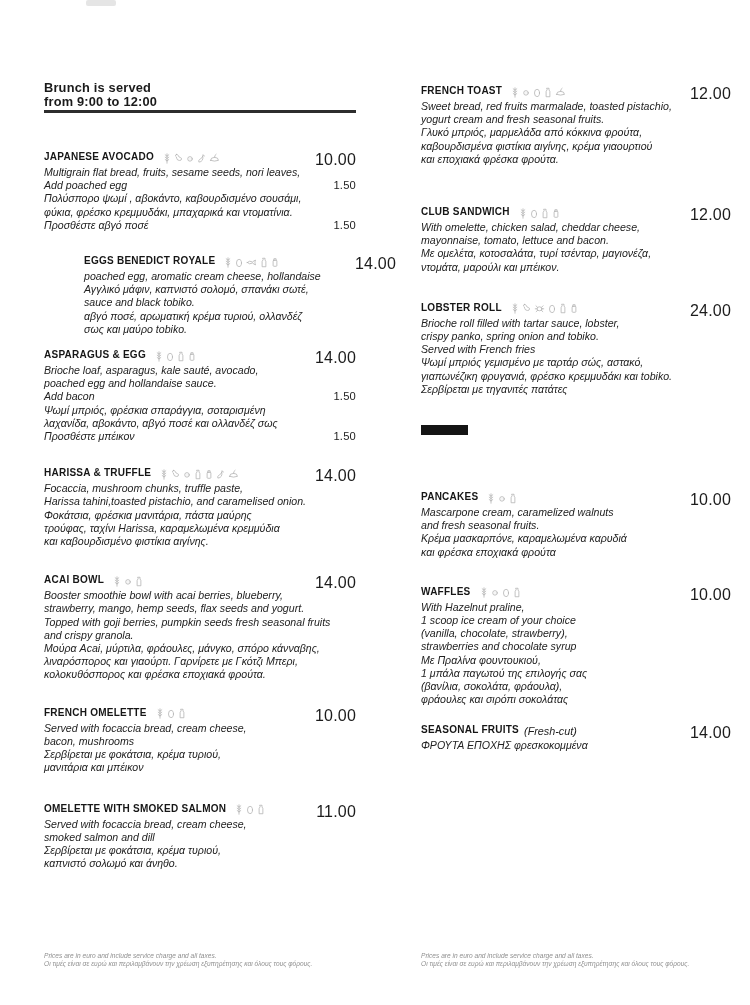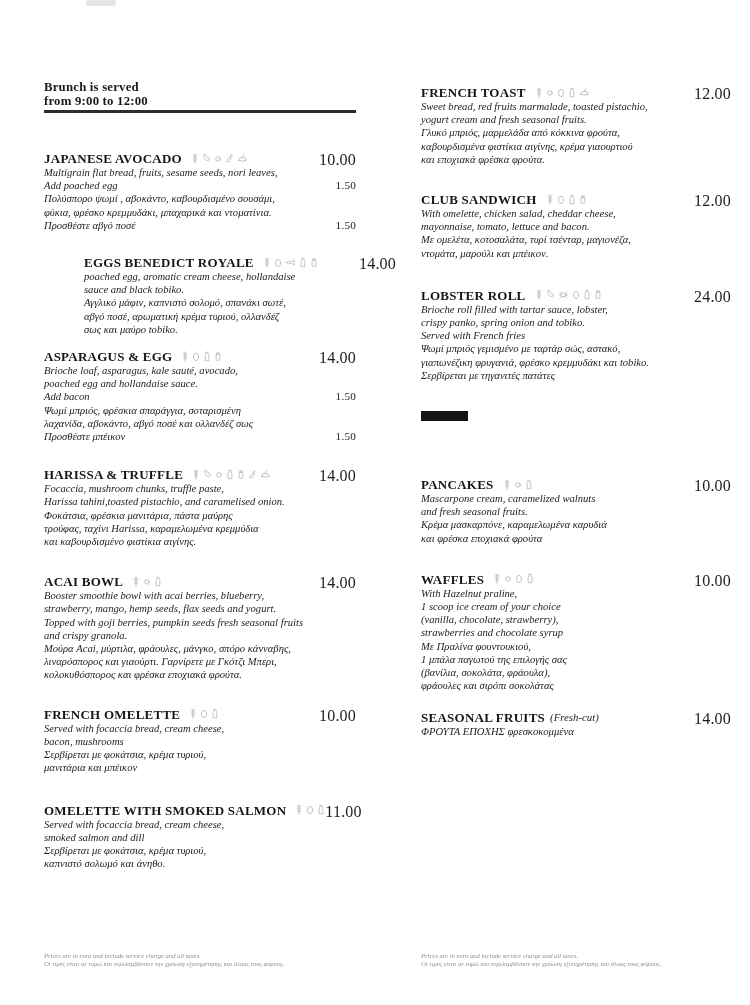--- a/index.html
+++ b/index.html
@@ -1,47 +1,47 @@
 <!DOCTYPE html>
 <html><head>
 <meta charset="utf-8">
 <style>
   html,body{margin:0;padding:0;background:#ffffff;}
   .page{
     position:relative;width:750px;height:1005px;background:#ffffff;
-    font-family:Liberation Serif, serif;color:#1c1c1c;overflow:hidden;
+    font-family:Liberation Sans, sans-serif;color:#1c1c1c;overflow:hidden;
   }
   
   .scan-artifact{position:absolute;left:86px;top:0;width:30px;height:6px;
     background:#cfcfcf;opacity:.55;border-radius:2px;}
   
   .brunch-header{position:absolute;left:44px;top:81px;width:312px;}
   .brunch-header .hline{font-weight:bold;font-size:12.8px;line-height:13.5px;letter-spacing:.2px;color:#1a1a1a;}
   .header-rule{position:absolute;left:44px;top:110px;width:312px;height:2.6px;background:#2d2d2d;}
   
   .items{position:absolute;}
   .items-left{left:44px;top:117px;width:312px;}
   .items-right{left:421px;top:85px;width:310px;}
   .items-left>:nth-child(1){margin-top:34px;}
   .items-left>:nth-child(2){margin-top:23px;margin-left:40px;}
   .items-left>:nth-child(3){margin-top:13px;}
   .items-left>:nth-child(4){margin-top:24px;}
   .items-left>:nth-child(5){margin-top:26px;}
   .items-left>:nth-child(6){margin-top:25px;}
   .items-left>:nth-child(7){margin-top:28px;}
-  .items-right>:nth-child(2){margin-top:26px;}
+  .items-right>:nth-child(2){margin-top:40px;}
   .items-right>:nth-child(3){margin-top:28px;}
   .items-right>:nth-child(4){margin-top:29px;}
   .items-right>:nth-child(5){margin-top:56px;}
   .items-right>:nth-child(6){margin-top:27px;}
   .items-right>:nth-child(7){margin-top:18px;}
   
   .item{width:100%;}
   .title-row{display:flex;align-items:flex-start;height:15px;}
-  .title{margin:0;font-size:13px;font-weight:bold;letter-spacing:.25px;color:#161616;white-space:nowrap;}
+  .title{margin:0;font-size:10px;font-weight:bold;letter-spacing:.25px;color:#161616;white-space:nowrap;}
   .title-note{font-style:italic;font-size:10.8px;margin-left:5px;color:#1c1c1c;white-space:nowrap;transform:translateY(.5px);}
   .icons{display:inline-flex;gap:3px;margin-left:9px;margin-top:1.5px;}
   .icons svg{display:block;}
   .price{margin-left:auto;font-size:16px;color:#1c1c1c;letter-spacing:.2px;}
   .line{display:flex;font-style:italic;font-size:10.6px;line-height:13.2px;color:#222;}
   .ltxt{white-space:pre;}
   .lprice{margin-left:auto;font-style:normal;font-size:11.2px;letter-spacing:.2px;align-self:flex-end;}
   
   .redacted-bar{width:47px;height:10px;background:#141414;}
   
@@ -144,24 +144,24 @@
                 <path stroke="#b2b2b2" fill="none" stroke-width="1" stroke-linecap="round" stroke-linejoin="round" d="M3.6 4.2V2.2h2.8v2"></path>
               </svg>
             </span>
           </span>
           <span class="price">14.00</span>
         </div>
         <div class="line">
           <span class="ltxt">poached egg, aromatic cream cheese, hollandaise</span>
         </div>
         <div class="line">
+          <span class="ltxt">Αγγλικό μάφιν, καπνιστό σολομό, σπανάκι σωτέ,</span>
+        </div>
+        <div class="line">
           <span class="ltxt">sauce and black tobiko.</span>
-        </div>
-        <div class="line">
-          <span class="ltxt">Αγγλικό μάφιν, καπνιστό σολομό, σπανάκι σωτέ,</span>
         </div>
         <div class="line">
           <span class="ltxt">αβγό ποσέ, αρωματική κρέμα τυριού, ολλανδέζ</span>
         </div>
         <div class="line">
           <span class="ltxt">σως και μαύρο tobiko.</span>
         </div>
       </section>
       <section class="item">
         <div class="title-row">

